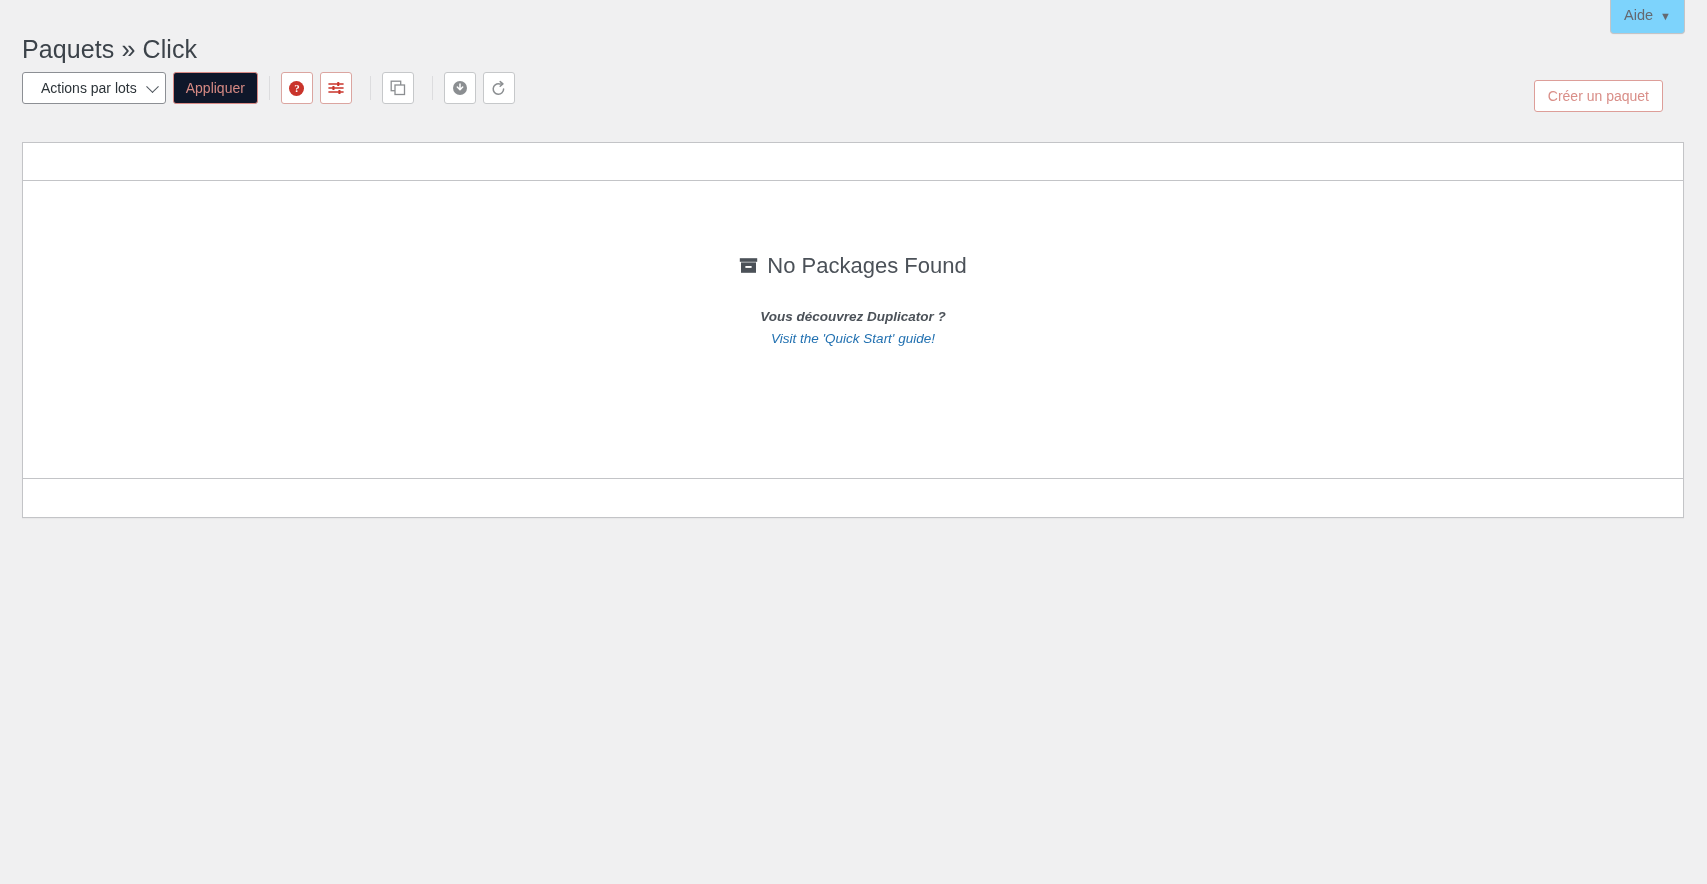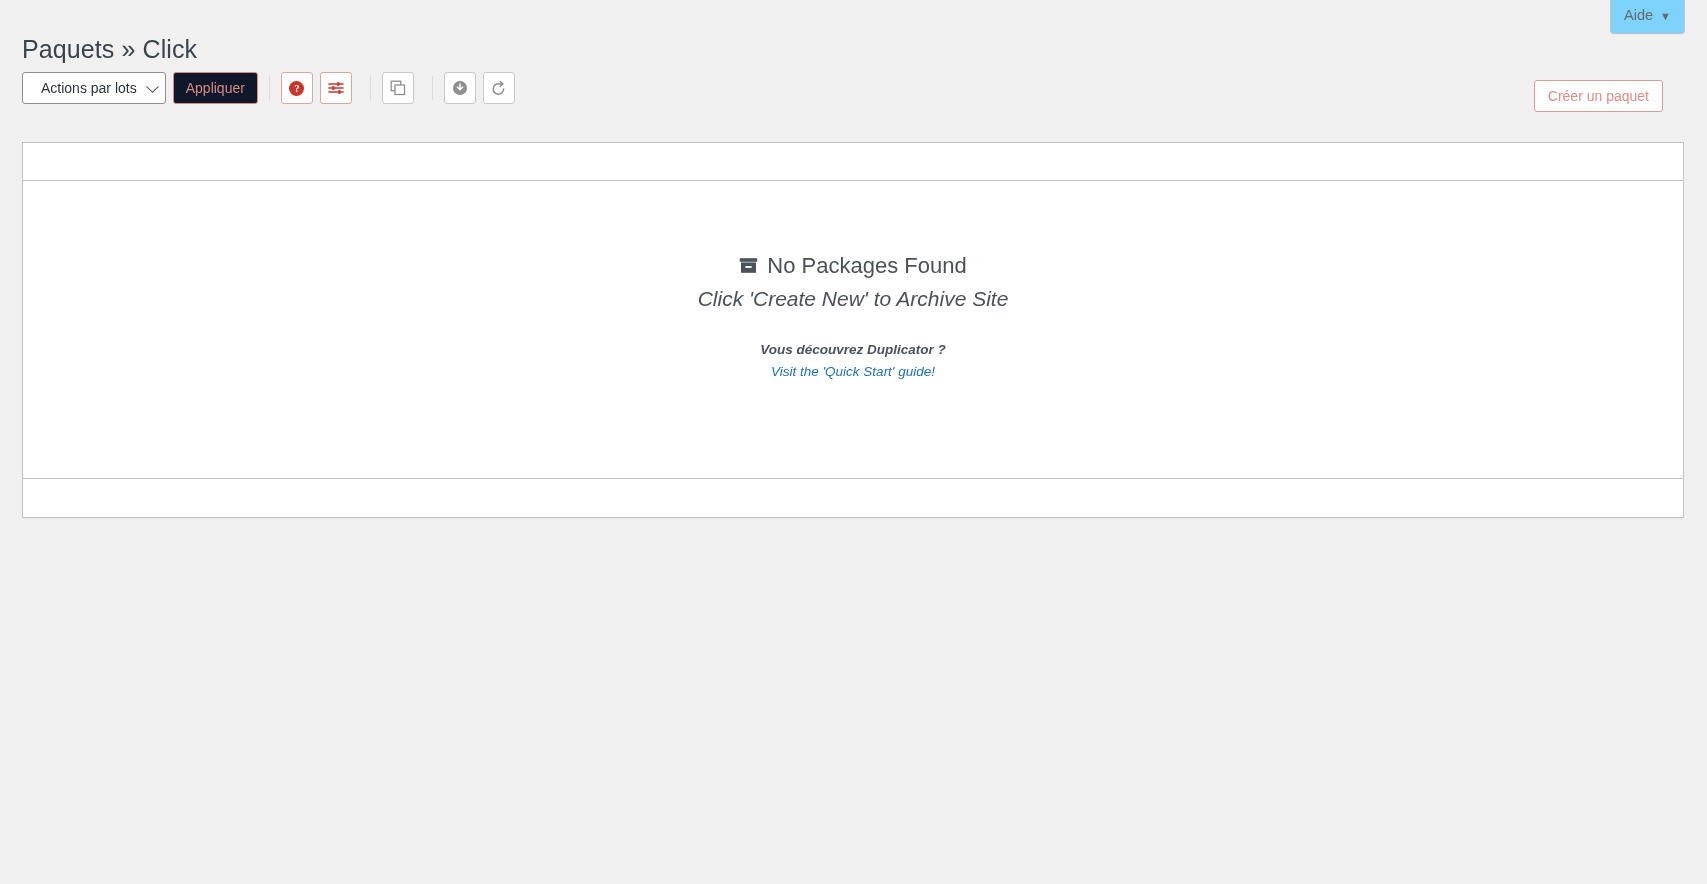--- a/index.html
+++ b/index.html
@@ -327,21 +327,20 @@
 
         <div class="empty-title">
           <svg class="archive-ico" width="19" height="19" viewBox="0 0 19 19">
             <rect x="0.8" y="2.2" width="17.4" height="3.6" fill="#4b5158"></rect>
             <rect x="2.0" y="6.4" width="15.0" height="10.4" fill="#4b5158"></rect>
             <rect x="6.4" y="10.0" width="6.2" height="1.9" fill="#ffffff"></rect>
           </svg>
           <span>No Packages Found</span>
         </div>
 
-        <div class="empty-sub">Click 'Create New' to Archive Site</div>
 
         <div class="empty-promo">Vous découvrez Duplicator ?</div>
 
         <a href="#" class="empty-link">Visit the 'Quick Start' guide!</a>
       </div>
     </div>
 
     <div class="tfoot-row"></div>
   </div>
 

